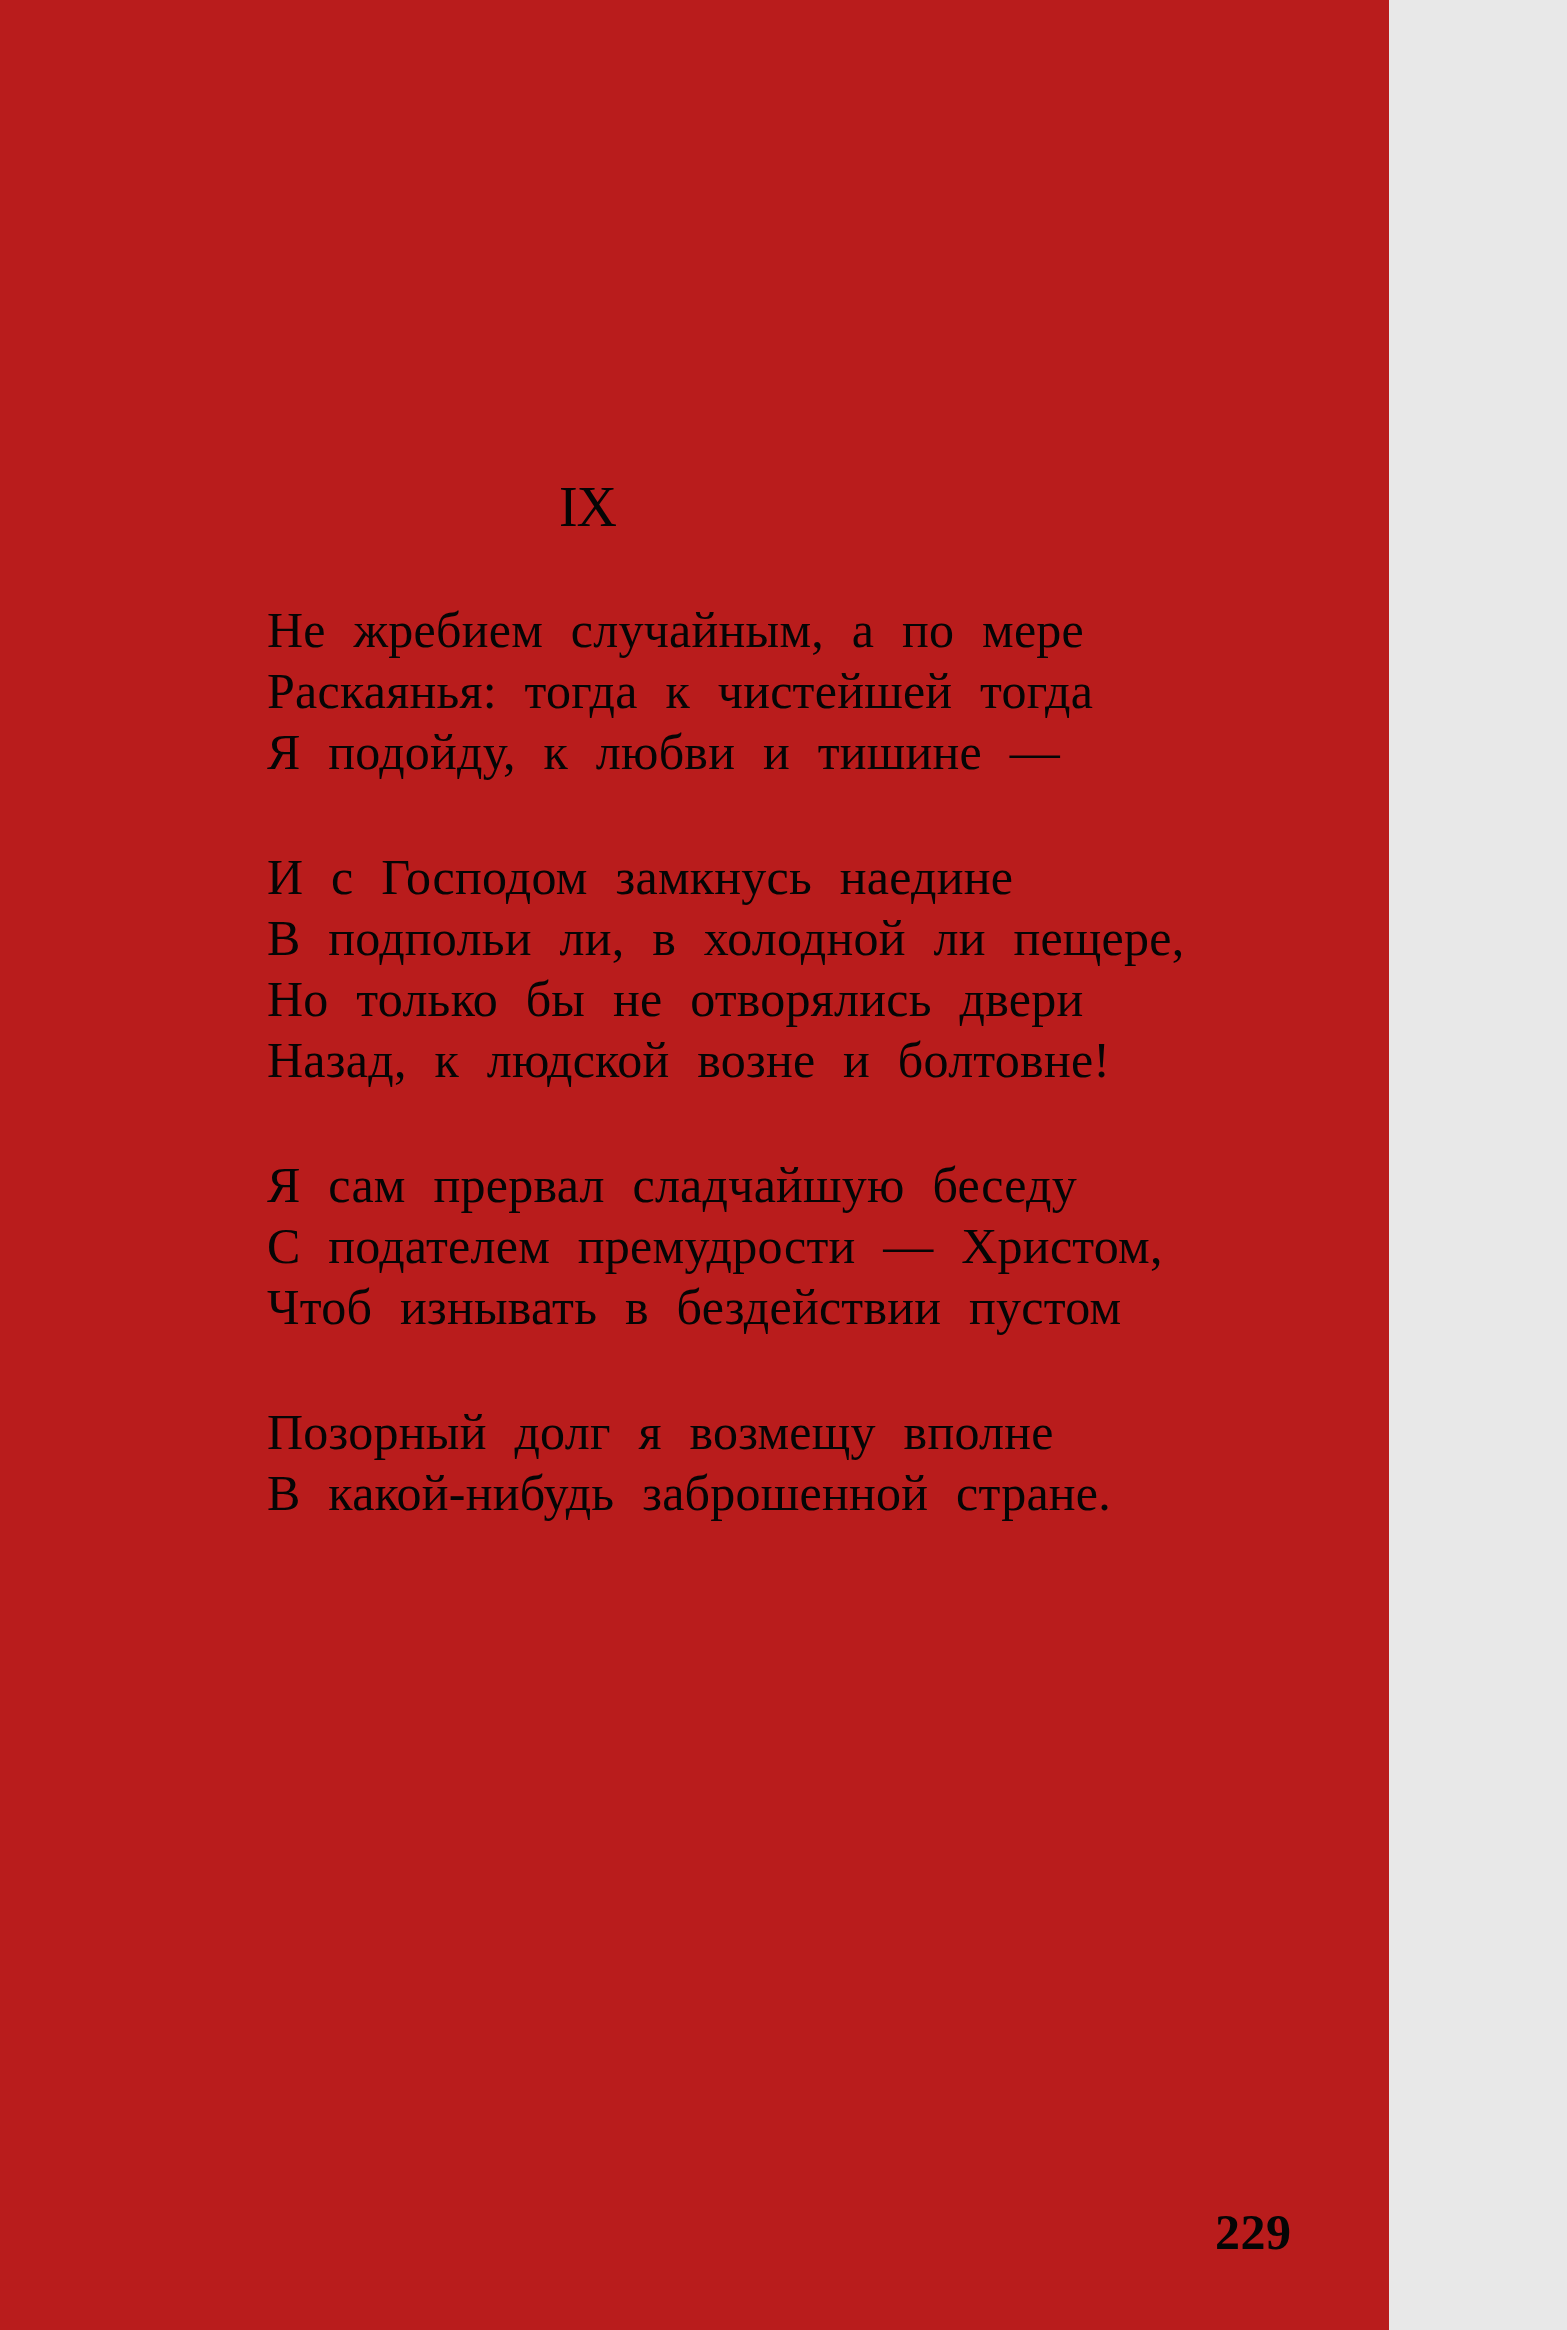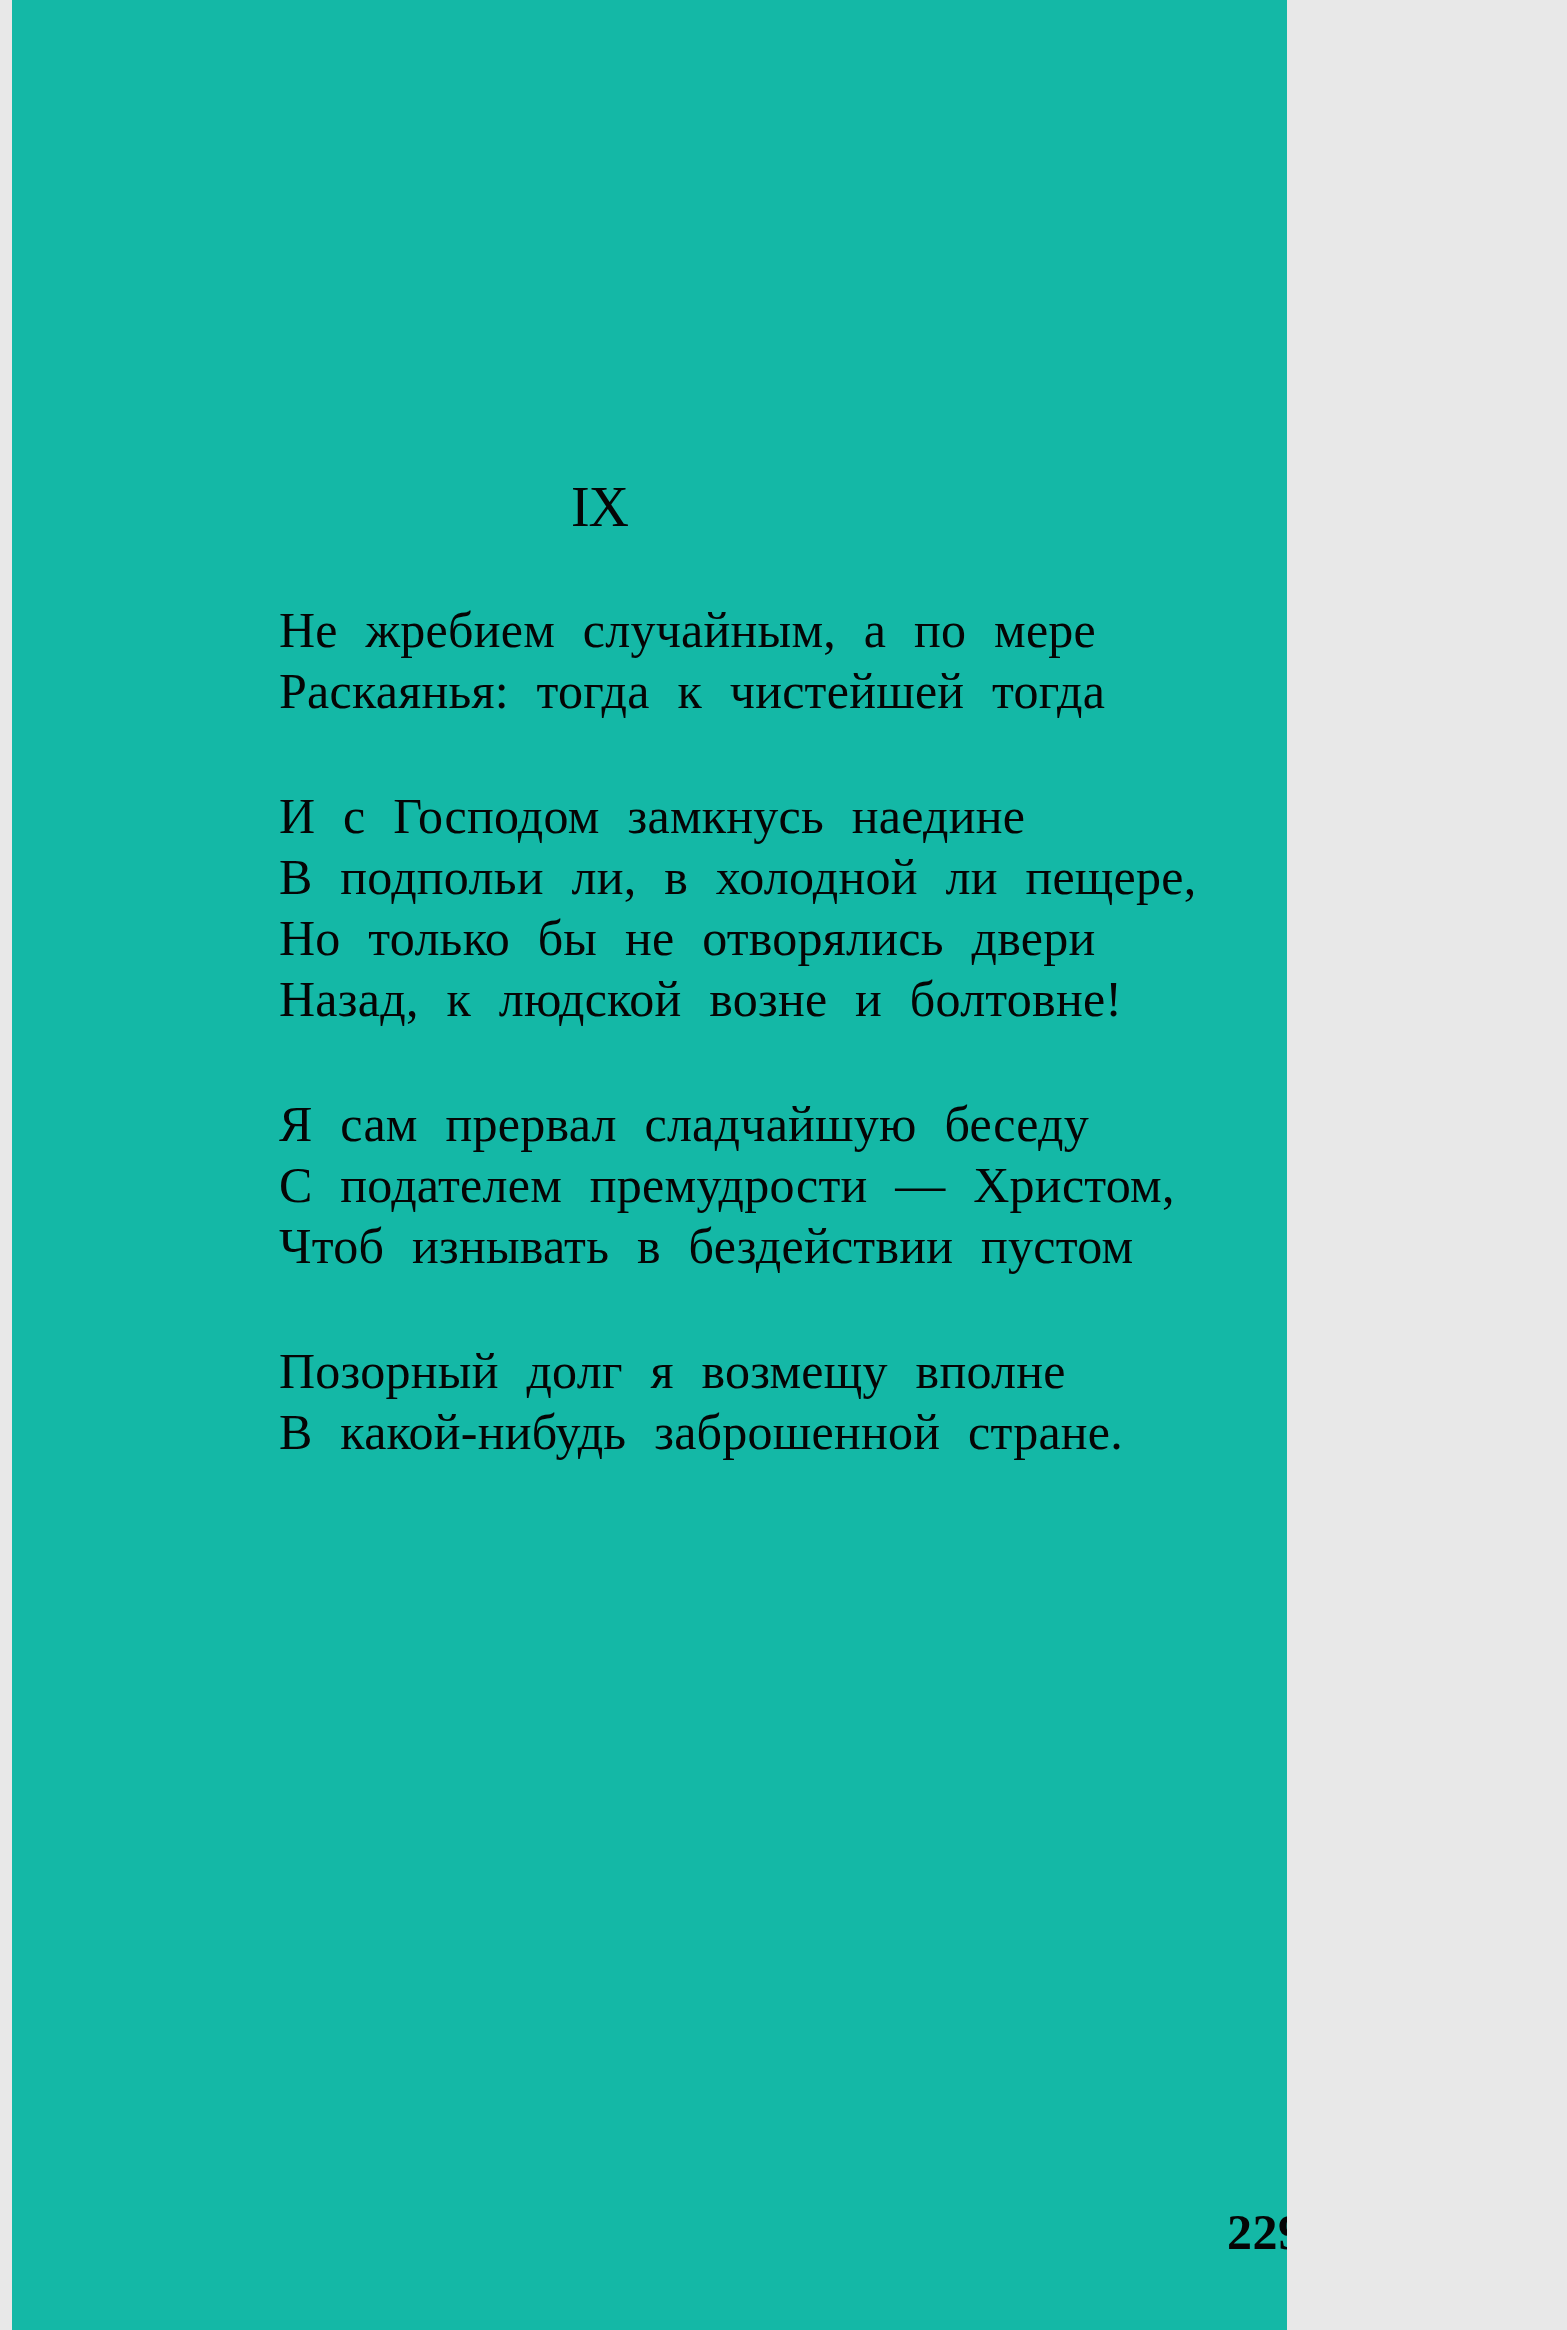--- a/index.html
+++ b/index.html
@@ -2,27 +2,26 @@
 <html style="font-size:9.3px"><head>
 <meta charset="utf-8">
 <style>
   html, body {
     margin: 0;
     padding: 0;
     background: #e8e8e8;
   }
   .page {
     position: relative;
-    width: 1275px;
+    width: 1389px;
     height: 2330px;
-    background: #14b8a6;
+    background: #b91c1c;
     color: #050505;
     font-family: "Liberation Serif", "DejaVu Serif", serif;
     overflow: hidden;
-    margin-left: 12px;
   }
   .section-heading {
     position: absolute;
     left: 559px;
     top: 479px;
     font-size: 56px;
     line-height: 1;
     letter-spacing: -0.02em;
     font-weight: normal;
     color: #050505;
@@ -60,20 +59,21 @@
 
 <div class="page">
 
   <div class="section-heading">IX</div>
 
   <div class="poem">
 
     <div class="stanza">
       <div class="line">Не жребием случайным, а по мере</div>
       <div class="line">Раскаянья: тогда к чистейшей тогда</div>
+      <div class="line">Я подойду, к любви и тишине —</div>
     </div>
 
     <div class="stanza">
       <div class="line">И с Господом замкнусь наедине</div>
       <div class="line">В подпольи ли, в холодной ли пещере,</div>
       <div class="line">Но только бы не отворялись двери</div>
       <div class="line">Назад, к людской возне и болтовне!</div>
     </div>
 
     <div class="stanza">

